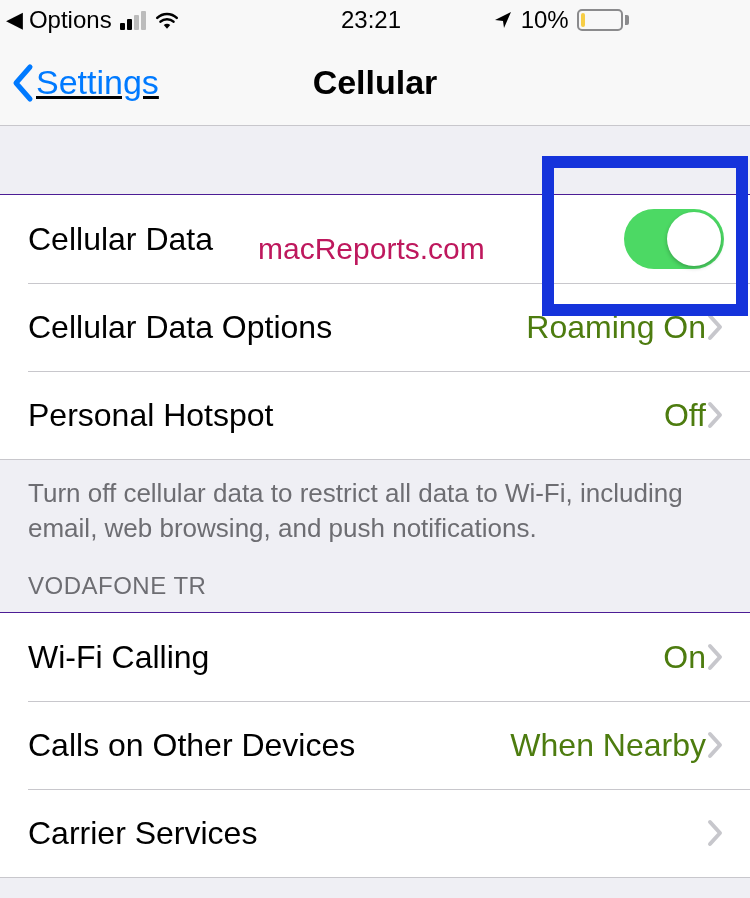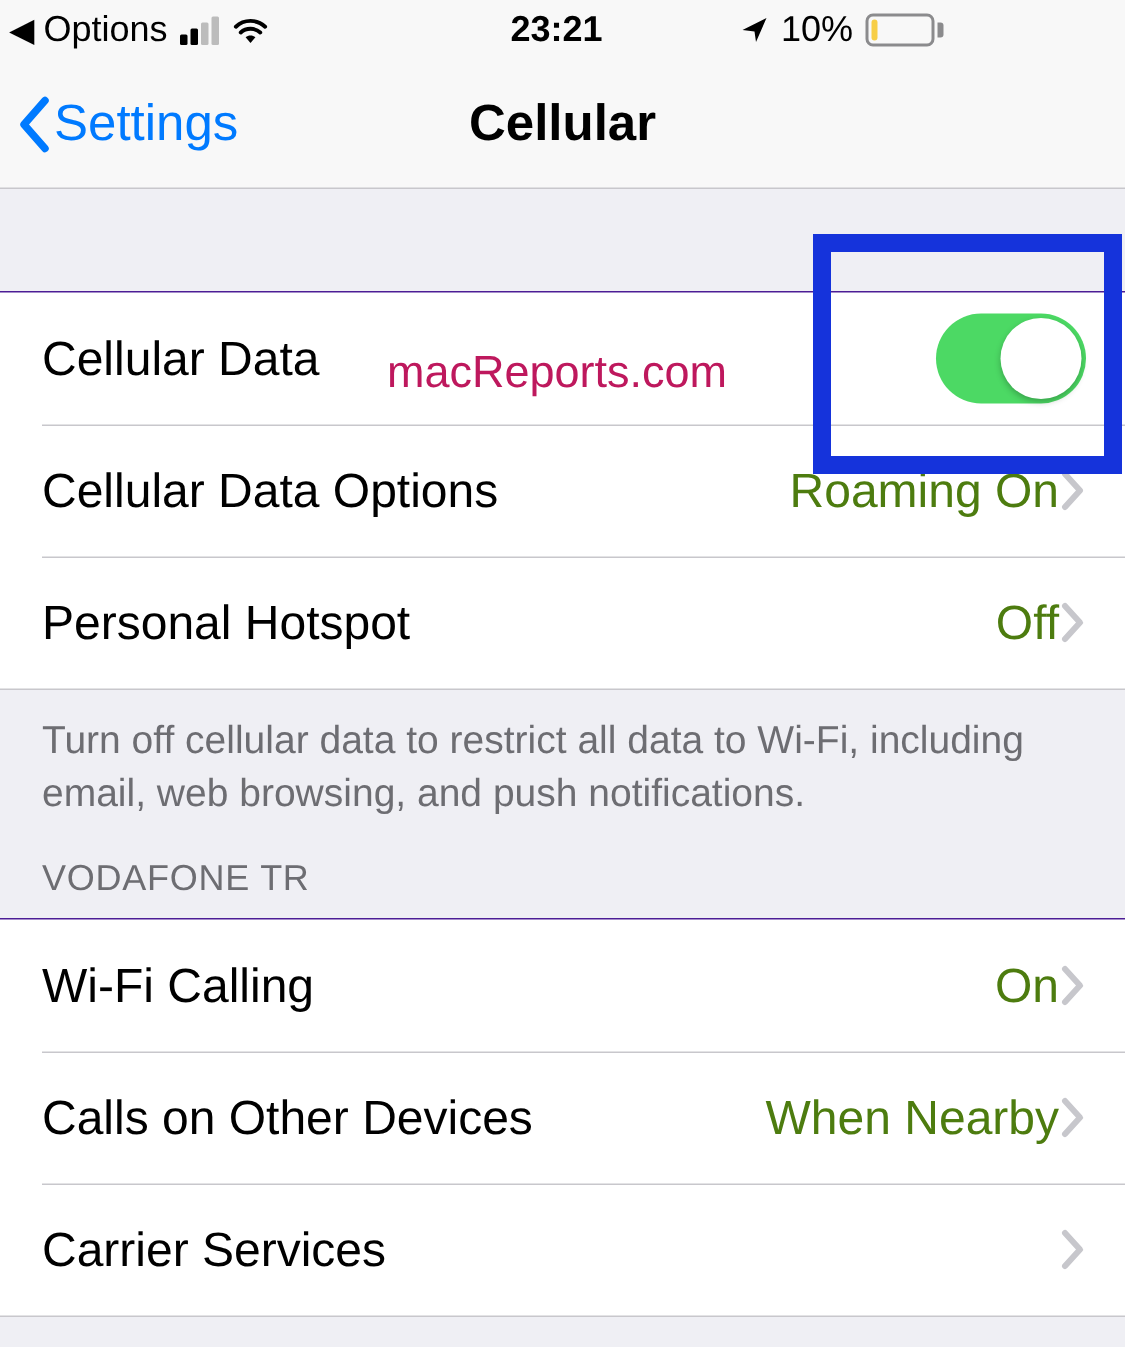--- a/index.html
+++ b/index.html
@@ -21,21 +21,21 @@
       padding: 0 14px 0 6px;
       font-size: 24px;
       font-weight: 500;
     }
     .status-left, .status-center, .status-right {
       display: flex;
       align-items: center;
       gap: 8px;
     }
     .status-left { flex:1; justify-content:flex-start;}
-    .status-center {flex:1; justify-content:center; font-weight:700;text-align:center;}
+    .status-center {flex:1; justify-content:center; font-weight:400;text-align:center;}
     .status-right {flex:1; justify-content:flex-start;}
     .back-arrow-small { font-size:22px; line-height:1; margin-right:-2px;}
     .signal-bars {
       display:flex; align-items:flex-end; gap:2px; height:20px;
     }
     .signal-bars span {
       width:5px; background:#000; border-radius:1px;
     }
     .signal-bars span.dim { background:#bcbcbc;}
     .signal-bars span:nth-child(1){height:7px;}
@@ -59,20 +59,21 @@
     }
     
     .nav-bar {
       height: 86px;
       background:#f8f8f8;
       display:flex;
       align-items:center;
       padding: 0 10px;
       position:relative;
       border-bottom:1px solid #c8c7cc;
+      text-decoration:underline;
     }
     .nav-back {
       display:flex; align-items:center; gap:2px; color:#007aff;
       font-size:34px; font-weight:400;
     }
     .nav-back-chevron {
       width:24px; height:40px; display:block;
     }
     .nav-title {
       position:absolute; left:0; right:0; text-align:center;

